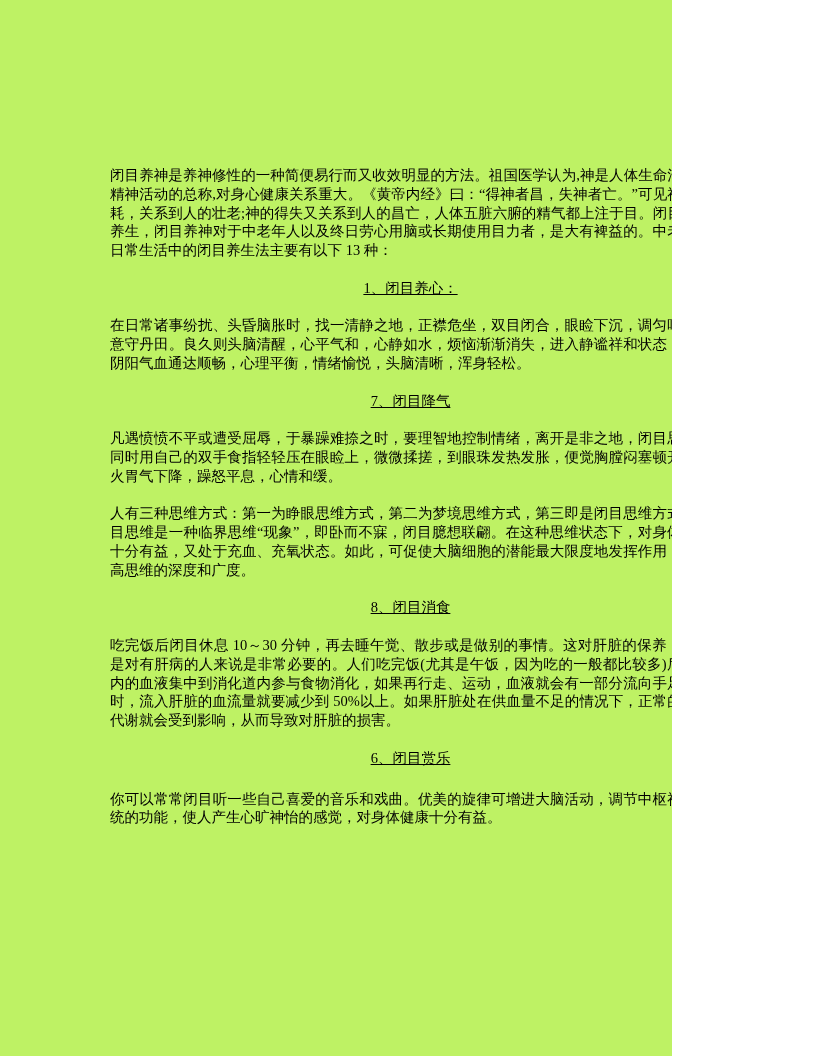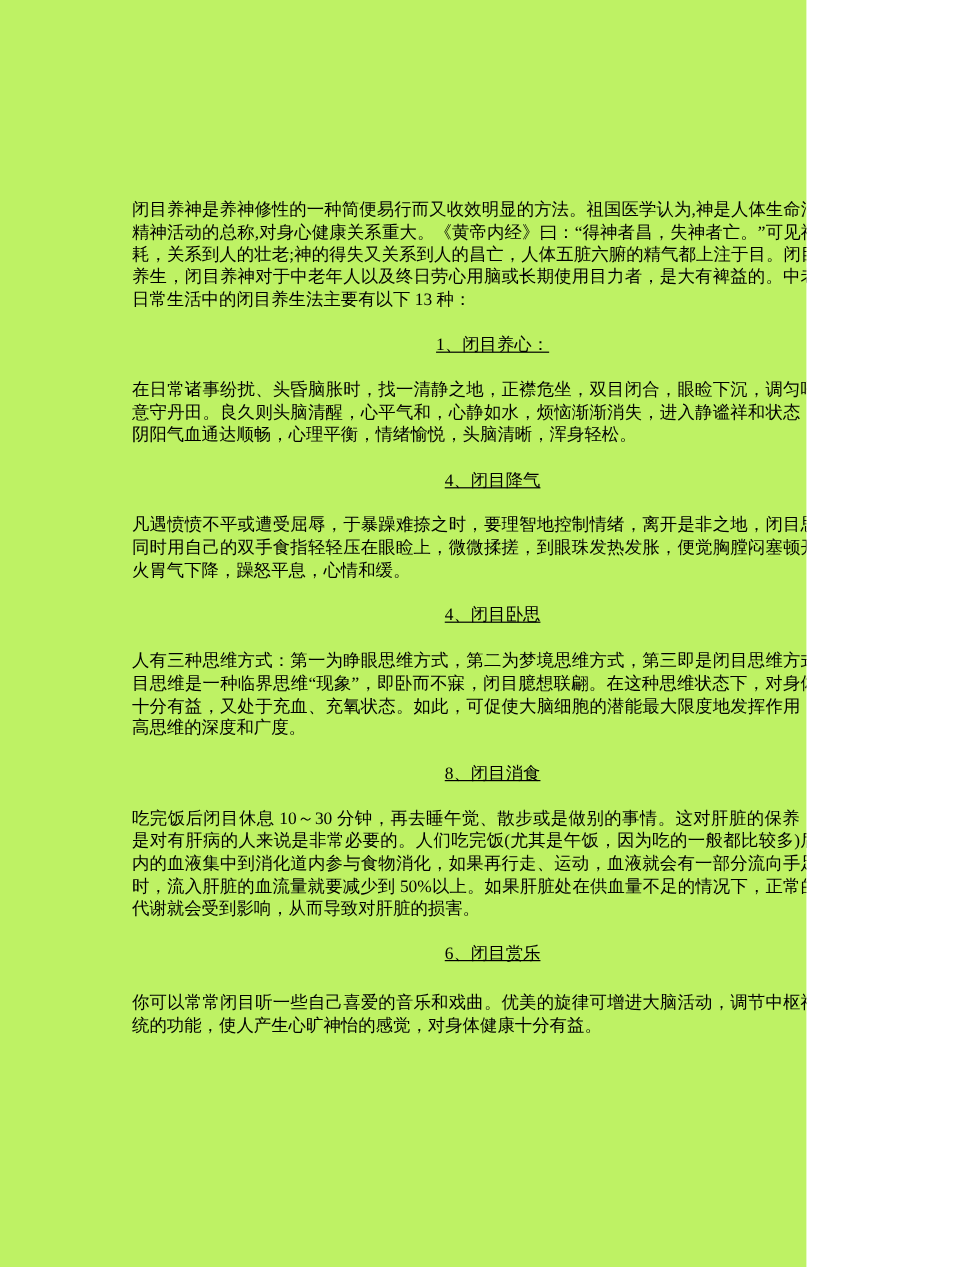--- a/index.html
+++ b/index.html
@@ -41,25 +41,24 @@
 <body>
 
 <div class="page">
   <div class="content">
 
     <p class="para">闭目养神是养神修性的一种简便易行而又收效明显的方法。祖国医学认为,神是人体生命活动和精神活动的总称,对身心健康关系重大。《黄帝内经》曰：“得神者昌，失神者亡。”可见神的充耗，关系到人的壮老;神的得失又关系到人的昌亡，人体五脏六腑的精气都上注于目。闭目可以养生，闭目养神对于中老年人以及终日劳心用脑或长期使用目力者，是大有裨益的。中老年人日常生活中的闭目养生法主要有以下 13 种：</p>
 
     <p class="para heading">1、闭目养心：</p>
     <p class="para">在日常诸事纷扰、头昏脑胀时，找一清静之地，正襟危坐，双目闭合，眼睑下沉，调匀呼吸，意守丹田。良久则头脑清醒，心平气和，心静如水，烦恼渐渐消失，进入静谧祥和状态，机体阴阳气血通达顺畅，心理平衡，情绪愉悦，头脑清晰，浑身轻松。</p>
 
-    <p class="para heading">4、闭目降气</p>
+    <p class="para heading">7、闭目降气</p>
     <p class="para">凡遇愤愤不平或遭受屈辱，于暴躁难捺之时，要理智地控制情绪，离开是非之地，闭目思量。同时用自己的双手食指轻轻压在眼睑上，微微揉搓，到眼珠发热发胀，便觉胸膛闷塞顿开，肝火胃气下降，躁怒平息，心情和缓。</p>
 
 
-    <p class="para heading">4、闭目卧思</p>
     <p class="para">人有三种思维方式：第一为睁眼思维方式，第二为梦境思维方式，第三即是闭目思维方式。闭目思维是一种临界思维“现象”，即卧而不寐，闭目臆想联翩。在这种思维状态下，对身体健康十分有益，又处于充血、充氧状态。如此，可促使大脑细胞的潜能最大限度地发挥作用，以提高思维的深度和广度。</p>
 
     <p class="para heading">8、闭目消食</p>
     <p class="para">吃完饭后闭目休息 10～30 分钟，再去睡午觉、散步或是做别的事情。这对肝脏的保养，尤其是对有肝病的人来说是非常必要的。人们吃完饭(尤其是午饭，因为吃的一般都比较多)后，体内的血液集中到消化道内参与食物消化，如果再行走、运动，血液就会有一部分流向手足，此时，流入肝脏的血流量就要减少到 50%以上。如果肝脏处在供血量不足的情况下，正常的新陈代谢就会受到影响，从而导致对肝脏的损害。</p>
 
     <p class="para heading">6、闭目赏乐</p>
     <p class="para">你可以常常闭目听一些自己喜爱的音乐和戏曲。优美的旋律可增进大脑活动，调节中枢神经系统的功能，使人产生心旷神怡的感觉，对身体健康十分有益。</p>
 
   </div>
 </div>

